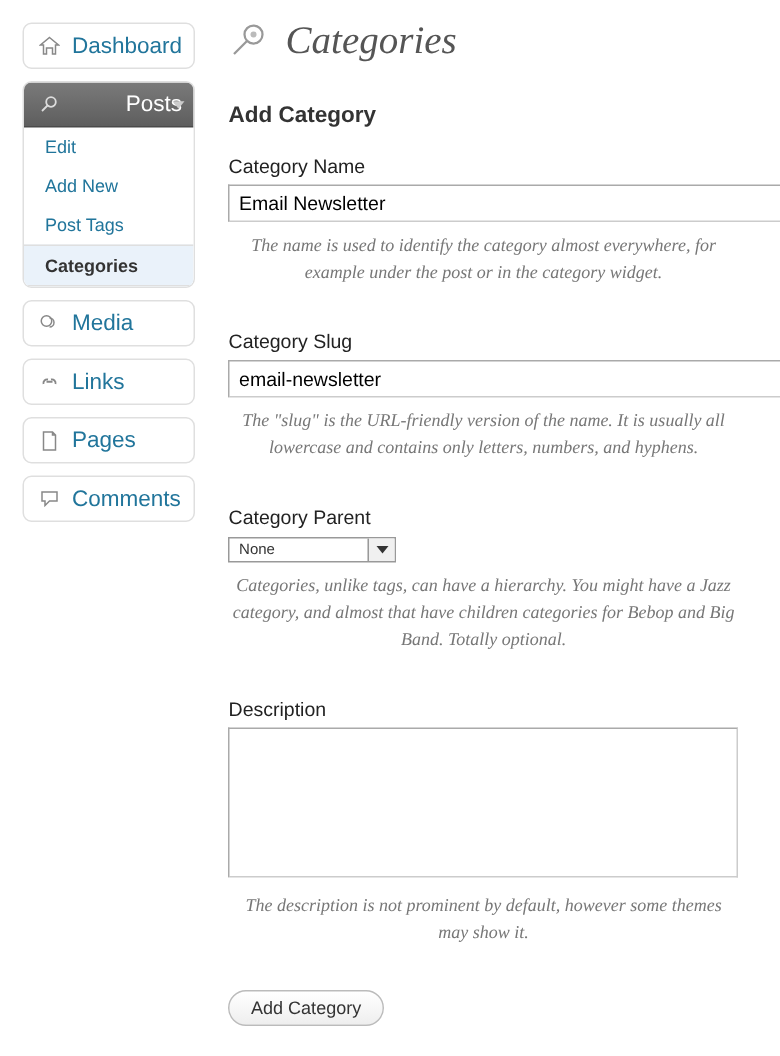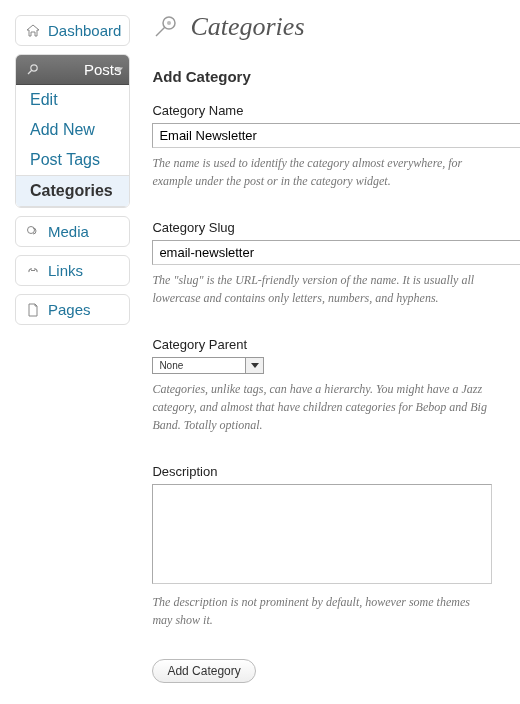--- a/index.html
+++ b/index.html
@@ -5,34 +5,34 @@
 * { box-sizing: border-box; margin: 0; padding: 0; }
 body { font-family: "Lucida Grande", Verdana, Arial, sans-serif; font-size: 13px; color: #333; background: #fff; width: 520px; height: 704px; overflow: hidden; position: relative; }
 .wrap { display: flex; }
 .sidebar { width: 163px; padding: 15px 0 0 15px; }
 .menu-item { background: #fff; border: 1px solid #dfdfdf; border-radius: 6px; margin-bottom: 8px; overflow: hidden; }
 .menu-header { display: flex; align-items: center; padding: 6px 8px; color: #21759b; font-size: 15px; cursor: pointer; }
 .menu-header .icon { width: 18px; display: inline-flex; align-items: center; justify-content: center; margin-right: 6px; }
 .menu-header.active { background: linear-gradient(#7a7a7a, #5e5e5e); color: #fff; border-bottom: 1px solid #4a4a4a; position: relative; justify-content: space-between; }
 .menu-header.active .chev { position: absolute; right: 6px; top: 50%; transform: translateY(-50%); width: 0; height: 0; border-left: 4px solid transparent; border-right: 4px solid transparent; border-top: 5px solid #ccc; }
 .submenu { background: #fff; }
-.submenu-item { padding: 6px 8px 6px 14px; color: #21759b; font-size: 16px; cursor: pointer; }
+.submenu-item { padding: 6px 8px 6px 14px; color: #21759b; font-size: 12px; cursor: pointer; }
 .submenu-item.current { background: #eaf2fa; color: #333; font-weight: bold; border-top: 1px solid #dfdfdf; border-bottom: 1px solid #dfdfdf; }
 .main { flex: 1; padding: 12px 0 0 22px; }
 .page-title { font-family: Georgia, "Times New Roman", serif; font-style: italic; font-weight: normal; font-size: 26px; color: #555; display: flex; align-items: center; margin-bottom: 26px; }
 .page-title .icon { margin-right: 10px; display: inline-flex; }
 .section-title { font-size: 15px; font-weight: bold; margin-bottom: 18px; color: #333; }
 .field { margin-bottom: 30px; }
 .field-label { font-size: 13px; color: #222; margin-bottom: 5px; display: block; }
 .text-input { width: 412px; padding: 4px 6px; font-size: 13px; border: 1px solid #ccc; border-top-color: #aaa; border-left-color: #aaa; background: #fff; font-family: inherit; }
 .select-wrap { display: inline-flex; border: 1px solid #999; background: #fff; }
 .select-text { padding: 2px 10px 2px 6px; font-size: 10px; min-width: 92px; }
 .select-btn { border-left: 1px solid #999; width: 18px; display: flex; align-items: center; justify-content: center; background: #f0f0f0; }
 .select-btn .tri { width: 0; height: 0; border-left: 4px solid transparent; border-right: 4px solid transparent; border-top: 5px solid #333; }
-.help { font-family: Georgia, serif; font-style: italic; font-size: 12px; color: #777; line-height: 1.5; margin-top: 6px; width: 340px; }
+.help { font-family: Georgia, serif; font-style: italic; font-size: 12px; color: #777; line-height: 1.5; margin-top: 6px; width: 340px; text-align: center; }
 .textarea { width: 340px; height: 100px; border: 1px solid #ccc; border-top-color: #aaa; border-left-color: #aaa; background: #fff; padding: 4px; font-family: inherit; font-size: 13px; resize: none; }
 .submit-btn { background: linear-gradient(#fff, #eee); border: 1px solid #bbb; border-radius: 12px; padding: 4px 14px; font-size: 12px; color: #333; cursor: pointer; font-family: inherit; }
 svg { display: block; }
 </style>
 </head>
 <body>
 
 <div class="wrap">
   <div class="sidebar">
 
@@ -93,20 +93,30 @@
       <div class="menu-header">
         <span class="icon">
           <svg width="14" height="14" viewBox="0 0 14 14">
               <path d="M3 1 L9 1 L11 3 L11 13 L3 13 Z M9 1 L9 3 L11 3" fill="none" stroke="#888"></path>
             </svg>
         </span>
         <span>Pages</span>
       </div>
     </div>
 
+    <div class="menu-item">
+      <div class="menu-header">
+        <span class="icon">
+          <svg width="14" height="13" viewBox="0 0 14 13">
+              <path d="M2 2 L12 2 L12 8 L7 8 L4 11 L4 8 L2 8 Z" fill="none" stroke="#888"></path>
+            </svg>
+        </span>
+        <span>Comments</span>
+      </div>
+    </div>
 
   </div>
 
   <div class="main">
     <h1 class="page-title">
       <span class="icon">
         <svg width="28" height="28" viewBox="0 0 28 28">
             <circle cx="17" cy="10" r="6" fill="none" stroke="#999" stroke-width="1.5"></circle>
             <circle cx="17" cy="10" r="2" fill="#bbb"></circle>
             <line x1="13" y1="14" x2="4" y2="23" stroke="#999" stroke-width="1.5"></line>

